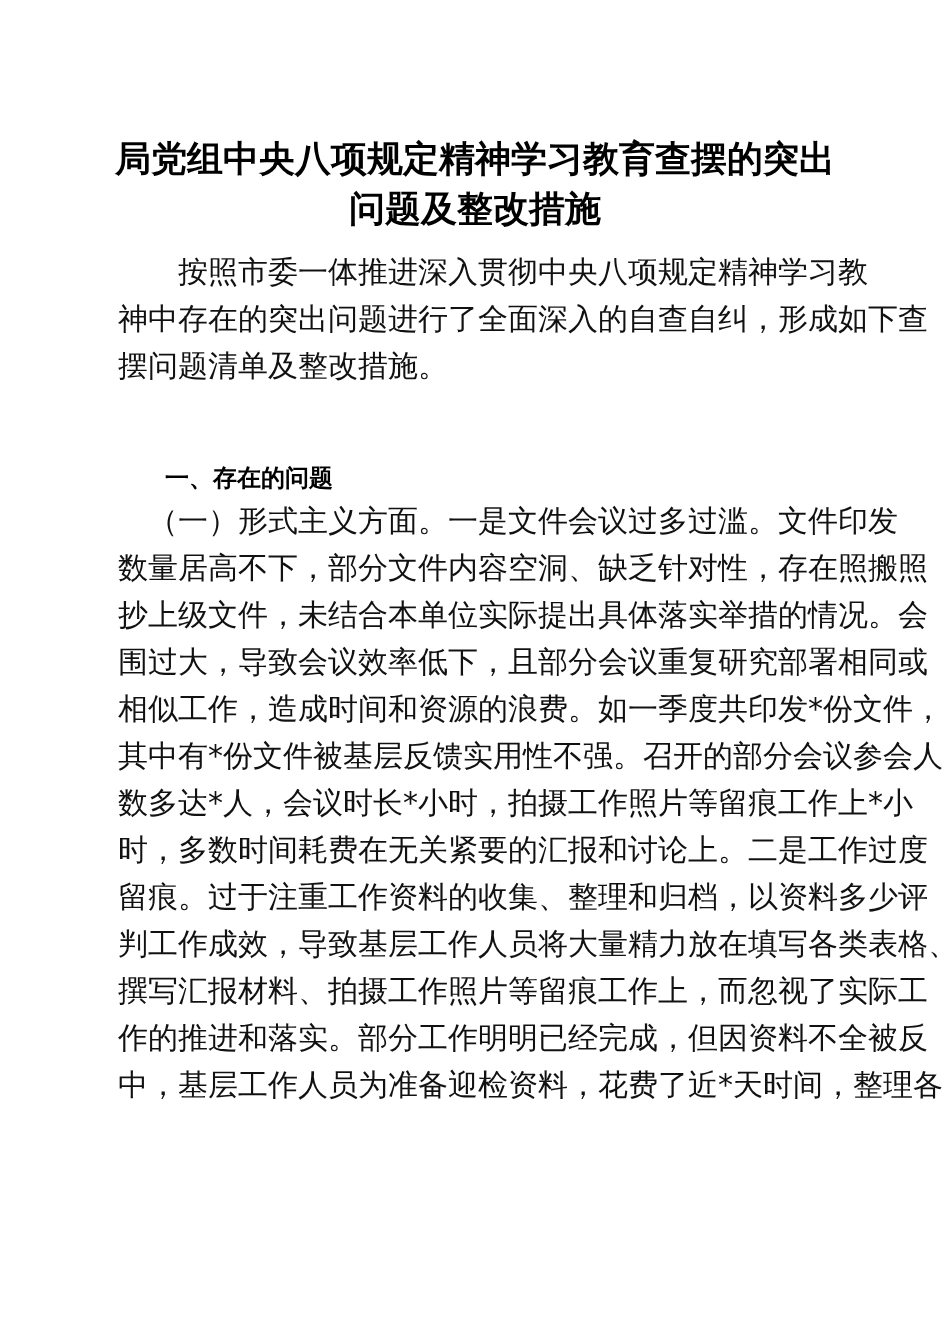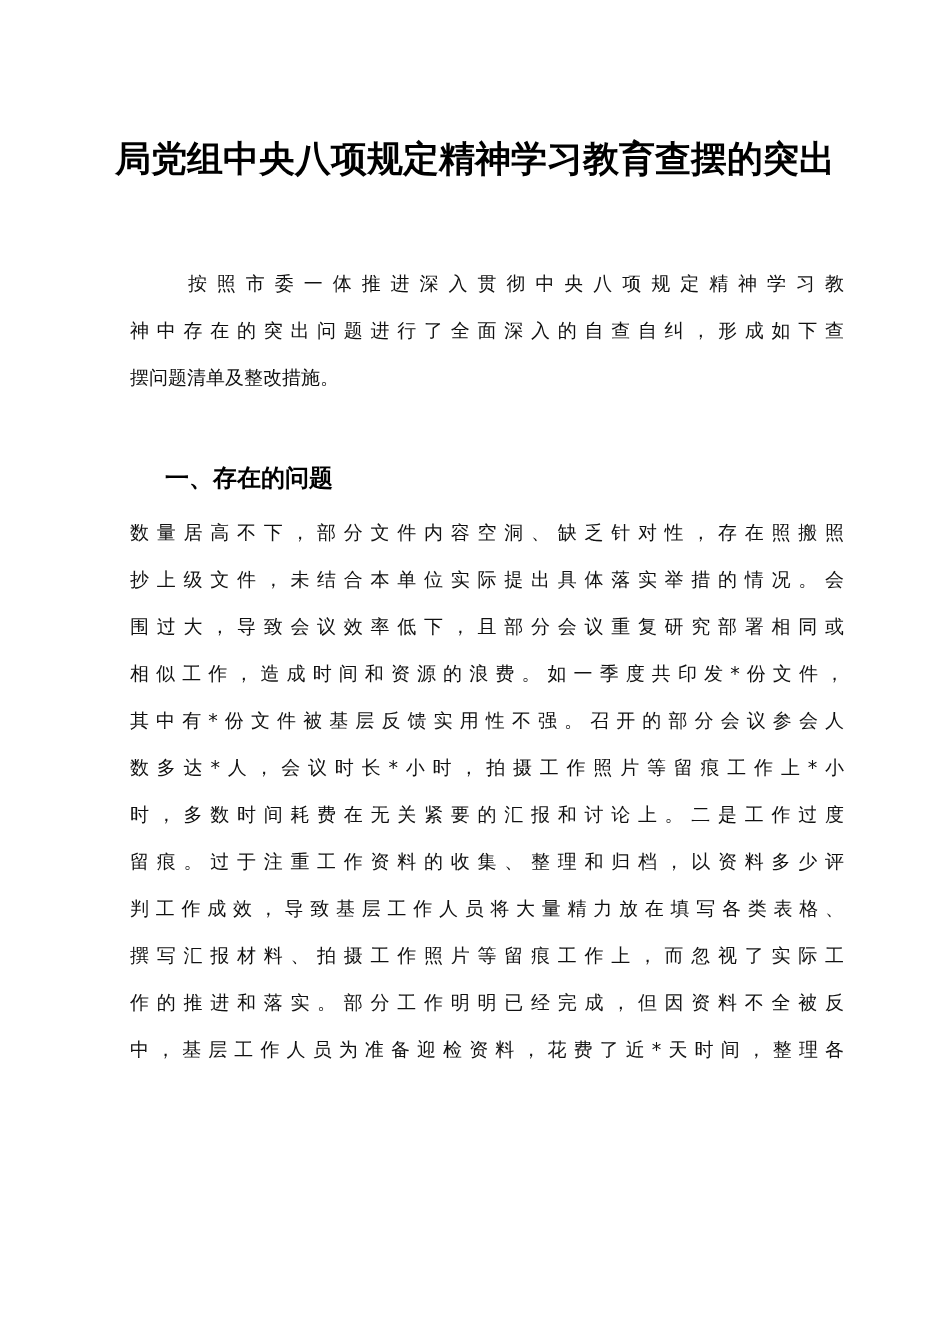--- a/index.html
+++ b/index.html
@@ -7,51 +7,53 @@
   .page { position: absolute; left: 0; top: 0; width: 950px; height: 1344px; background: #ffffff; text-decoration: underline; }
   .title {
     position: absolute; left: 100px; top: 133px; width: 750px;
     font-family: "DejaVu Serif", "Liberation Serif", serif;
     font-weight: bold; font-size: 36px; line-height: 50px;
     color: #000; text-align: center; letter-spacing: 0px; margin: 0;
   }
   .body-text {
     position: absolute; left: 118px; width: 714px;
     font-family: "DejaVu Sans", "Liberation Sans", sans-serif;
-    font-size: 19px; color: #111; margin: 12px;
+    font-size: 30px; color: #111; margin: 0;
     text-align: justify; text-align-last: left;
   }
   .line { display: block; height: 47px; line-height: 47px; white-space: nowrap; text-align: justify; text-align-last: justify; }
   .line.last { text-align-last: left; }
   .intro { top: 248px; }
   .heading {
     position: absolute; left: 165px; top: 460px;
     font-family: "DejaVu Sans", "Liberation Sans", sans-serif;
     font-size: 24px; line-height: 36px; color: #000; font-weight: bold; margin: 0;
   }
   .sec1 { top: 497px; }
 </style>
 </head>
 <body>
 
 <div class="page">
 
   <h1 class="title">
     <span class="title-line" style="display:block">局党组中央八项规定精神学习教育查摆的突出</span>
+    <span class="title-line" style="display:block">问题及整改措施</span>
   </h1>
 
   <div class="body-text intro">
     <span class="line">　　按照市委一体推进深入贯彻中央八项规定精神学习教</span>
     <span class="line">神中存在的突出问题进行了全面深入的自查自纠，形成如下查</span>
     <span class="line last">摆问题清单及整改措施。</span>
   </div>
 
   <h2 class="heading">一、存在的问题</h2>
 
   <div class="body-text sec1">
+    <span class="line">　（一）形式主义方面。一是文件会议过多过滥。文件印发</span>
     <span class="line">数量居高不下，部分文件内容空洞、缺乏针对性，存在照搬照</span>
     <span class="line">抄上级文件，未结合本单位实际提出具体落实举措的情况。会</span>
     <span class="line">围过大，导致会议效率低下，且部分会议重复研究部署相同或</span>
     <span class="line">相似工作，造成时间和资源的浪费。如一季度共印发*份文件，</span>
     <span class="line">其中有*份文件被基层反馈实用性不强。召开的部分会议参会人</span>
     <span class="line">数多达*人，会议时长*小时，拍摄工作照片等留痕工作上*小</span>
     <span class="line">时，多数时间耗费在无关紧要的汇报和讨论上。二是工作过度</span>
     <span class="line">留痕。过于注重工作资料的收集、整理和归档，以资料多少评</span>
     <span class="line">判工作成效，导致基层工作人员将大量精力放在填写各类表格、</span>
     <span class="line">撰写汇报材料、拍摄工作照片等留痕工作上，而忽视了实际工</span>

